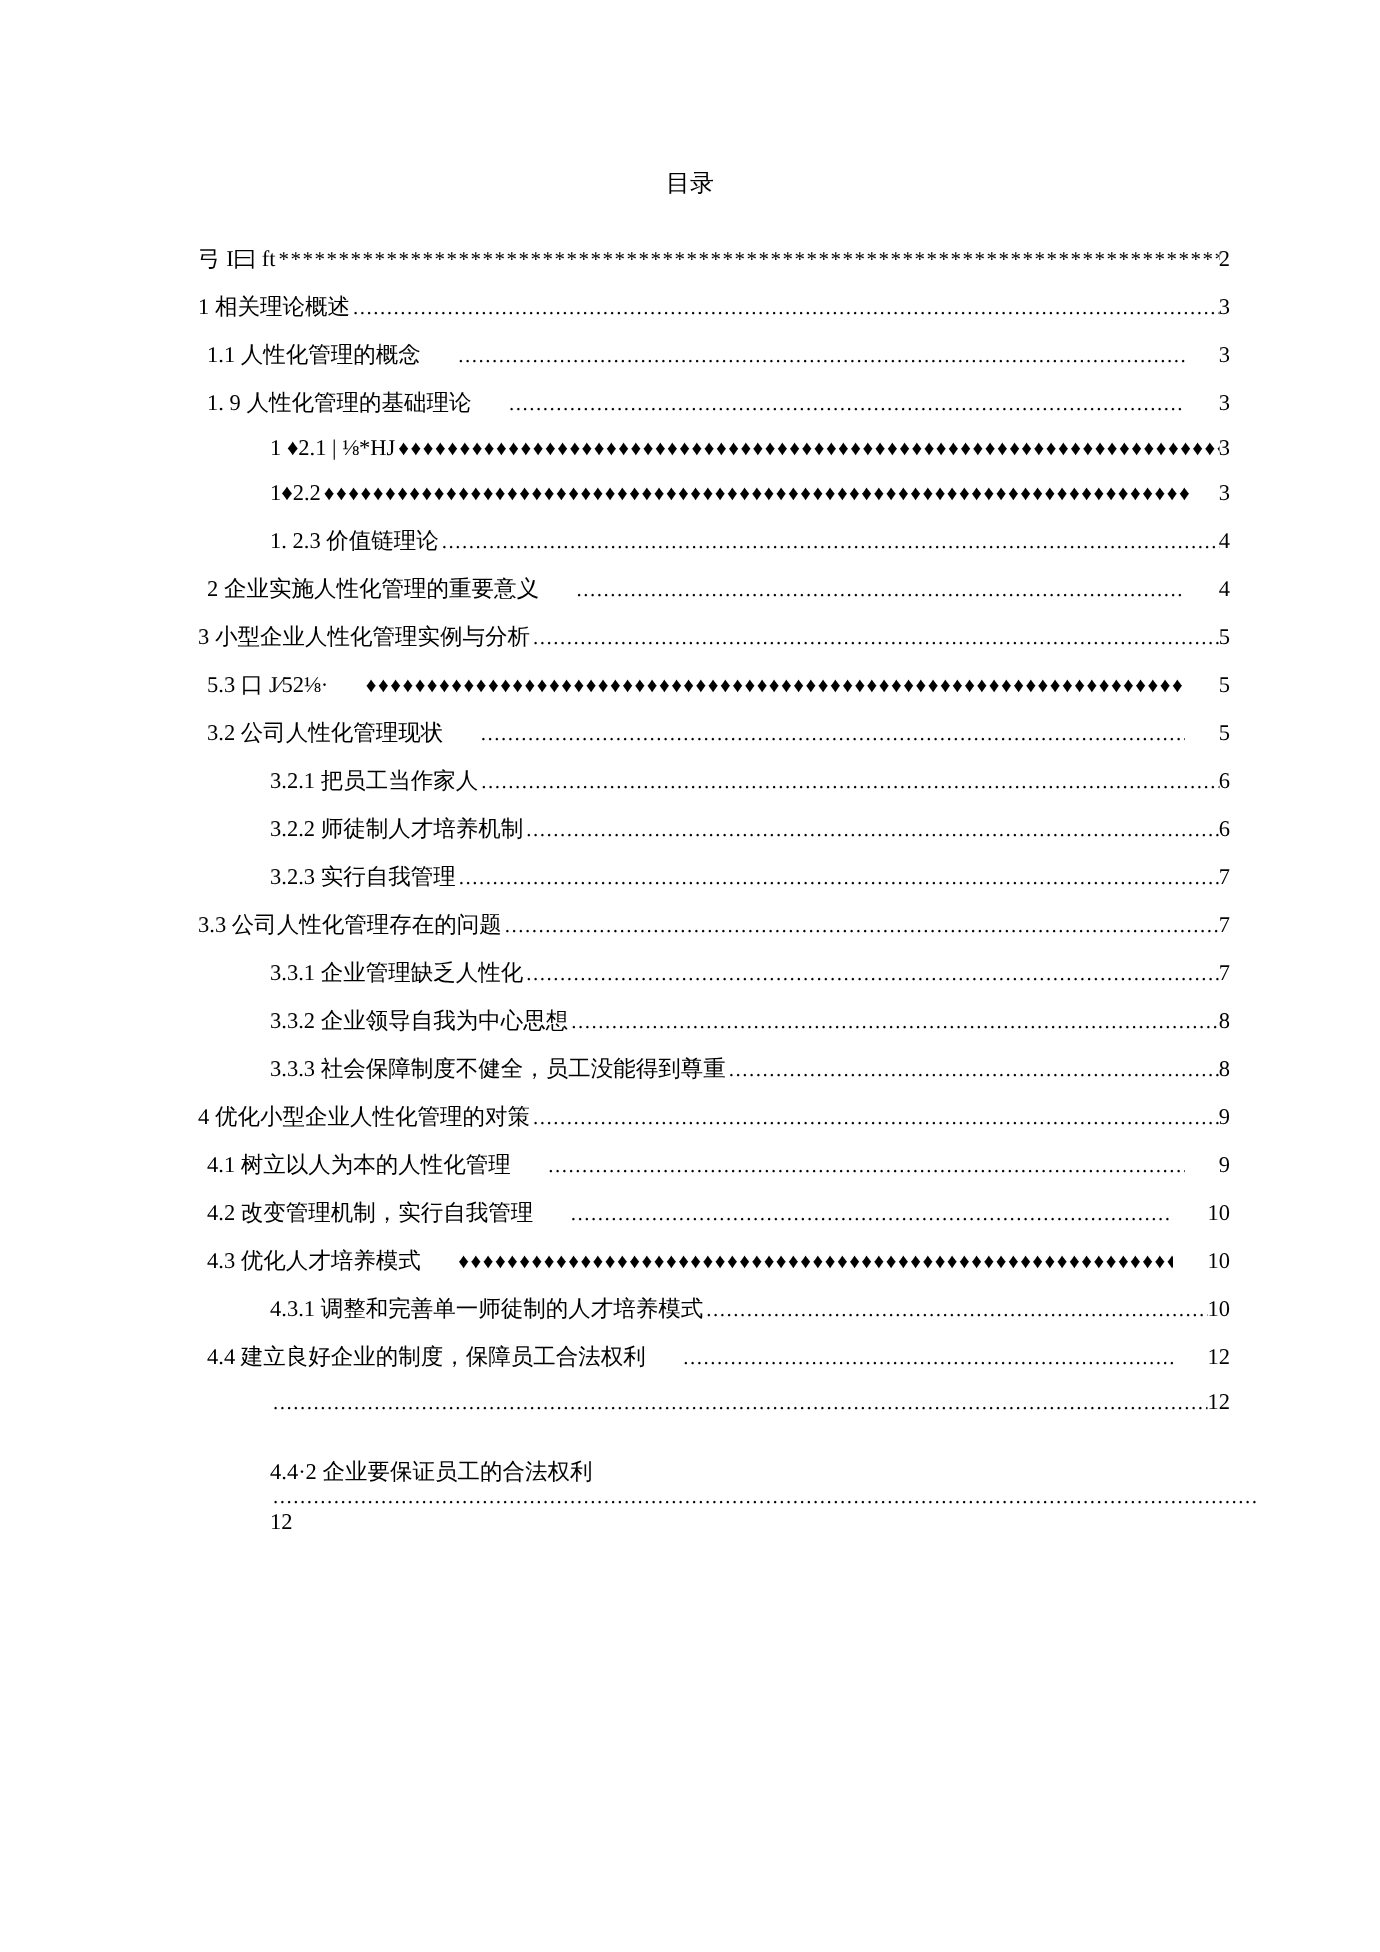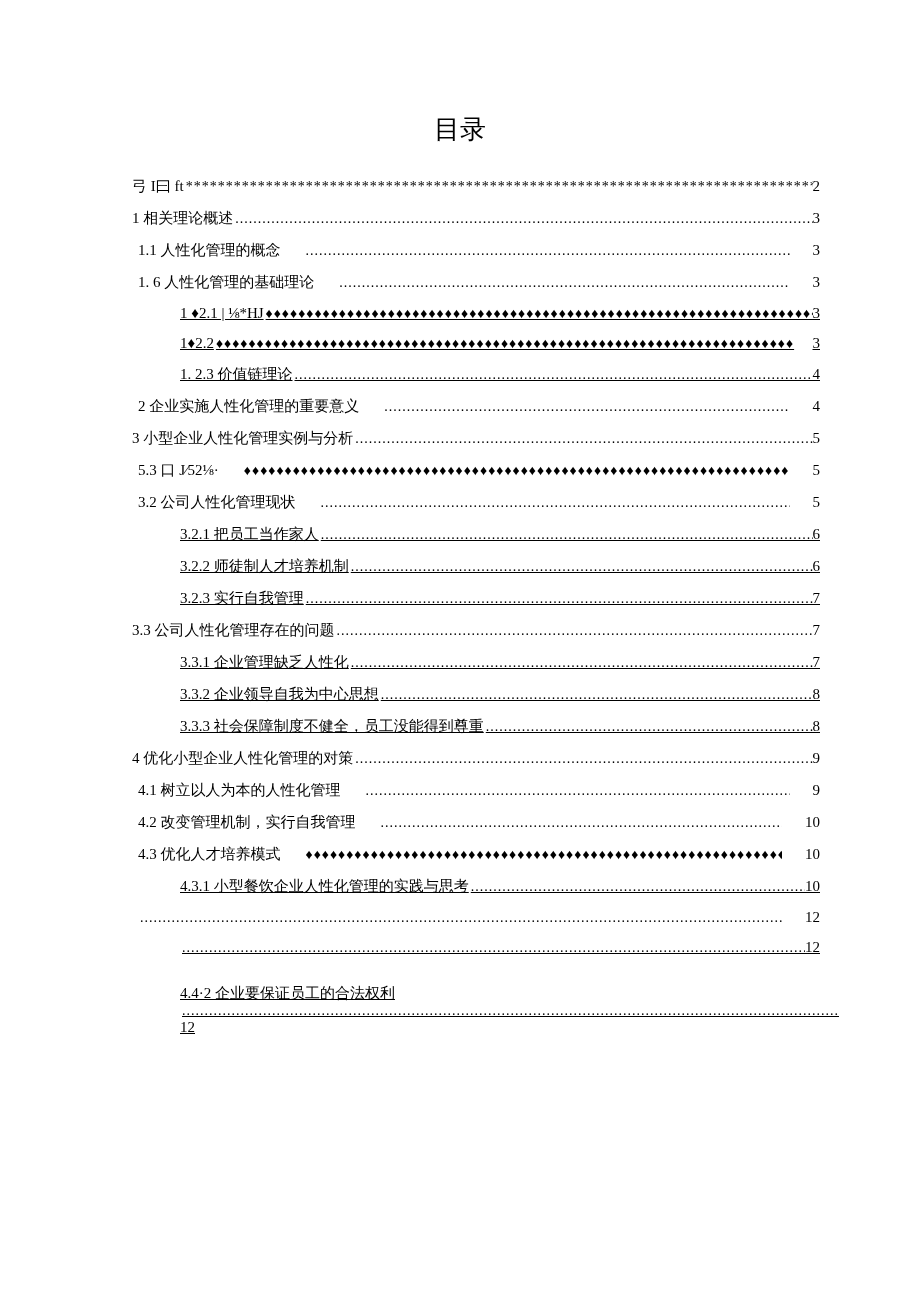--- a/index.html
+++ b/index.html
@@ -17,21 +17,21 @@
       font-size: 15px;
     }
     .title-block {
       text-align: center;
       margin-bottom: 30px;
     }
     .title-main {
       font-size: 20px;
     }
     .title-sub {
-      font-size: 26px;
+      font-size: 16px;
       margin-top: 2px;
     }
     .toc-line {
       display: flex;
       align-items: baseline;
       margin-bottom: 13px;
       white-space: nowrap;
     }
     .toc-text {
       flex: 0 0 auto;
@@ -50,21 +50,21 @@
       content: "♦♦♦♦♦♦♦♦♦♦♦♦♦♦♦♦♦♦♦♦♦♦♦♦♦♦♦♦♦♦♦♦♦♦♦♦♦♦♦♦♦♦♦♦♦♦♦♦♦♦♦♦♦♦♦♦♦♦♦♦♦♦♦♦♦♦♦♦♦♦♦";
     }
     .leader.stars::before {
       content: "**********************************************************************************************";
     }
     .page-num {
       flex: 0 0 auto;
     }
     .ind-0 { padding-left: 0px; margin-left: 32px; }
     .ind-1 { padding-left: 38px; gap: 23px; }
-    .ind-2 { padding-left: 80px; text-decoration: underline; }
+    .ind-2 { padding-left: 80px; }
     .gap-top { margin-top: 28px; flex-direction: column; }
   </style>
 </head>
 <body>
 
 <div class="title-block">
   <div class="title-sub">目录</div>
 </div>
 
 <div id="toc-container">
@@ -77,21 +77,21 @@
       <span class="toc-text">1 相关理论概述 </span>
       <span class="leader dots"></span>
       <span class="page-num">3</span>
     </div>
     <div class="toc-line ind-1">
       <span class="toc-text">1.1 人性化管理的概念</span>
       <span class="leader dots"></span>
       <span class="page-num">3</span>
     </div>
     <div class="toc-line ind-1">
-      <span class="toc-text">1.  6 人性化管理的基础理论 </span>
+      <span class="toc-text">1.  9 人性化管理的基础理论 </span>
       <span class="leader dots"></span>
       <span class="page-num">3</span>
     </div>
     <div class="toc-line ind-2">
       <span class="toc-text">1  ♦2.1    | ⅛*HJ</span>
       <span class="leader diamonds"></span>
       <span class="page-num">3</span>
     </div>
     <div class="toc-line ind-2">
       <span class="toc-text">1♦2.2             </span>
@@ -172,25 +172,26 @@
       <span class="toc-text">4.2 改变管理机制，实行自我管理 </span>
       <span class="leader dots"></span>
       <span class="page-num">10</span>
     </div>
     <div class="toc-line ind-1">
       <span class="toc-text">4.3 优化人才培养模式</span>
       <span class="leader diamonds"></span>
       <span class="page-num">10</span>
     </div>
     <div class="toc-line ind-2">
-      <span class="toc-text">4.3.1 小型餐饮企业人性化管理的实践与思考</span>
+      <span class="toc-text">4.3.1 调整和完善单一师徒制的人才培养模式</span>
       <span class="leader dots"></span>
       <span class="page-num">10</span>
     </div>
     <div class="toc-line ind-1">
+      <span class="toc-text">4.4 建立良好企业的制度，保障员工合法权利 </span>
       <span class="leader dots"></span>
       <span class="page-num">12</span>
     </div>
     <div class="toc-line ind-2">
       <span class="leader dots"></span>
       <span class="page-num">12</span>
     </div>
     <div class="toc-line ind-2 gap-top">
       <span class="toc-text">4.4·2 企业要保证员工的合法权利</span>
       <span class="leader dots"></span>

